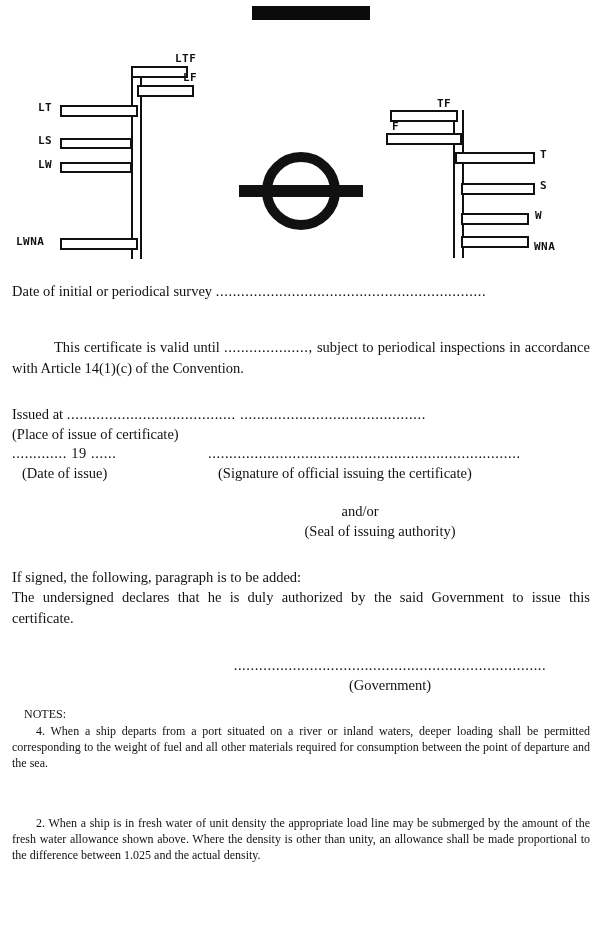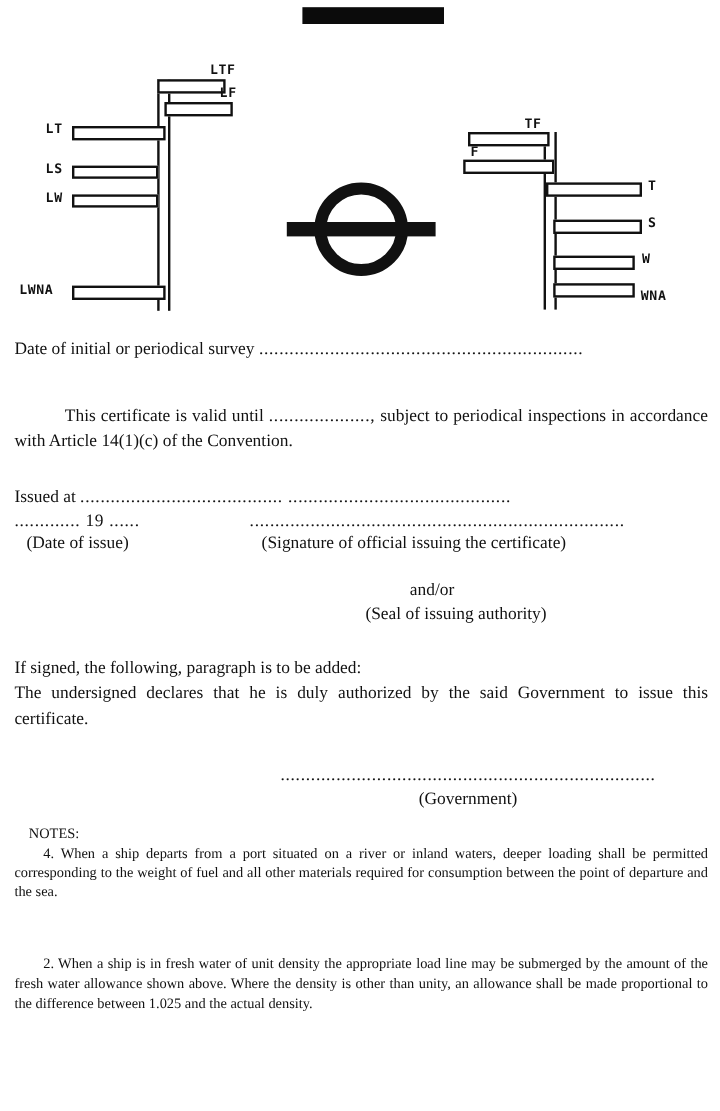--- a/index.html
+++ b/index.html
@@ -211,20 +211,21 @@
     <span class="dots">....................,</span>
     <span>subject to periodical inspections in accordance with Article 14(1)(c) of the Convention.</span>
   </p>
 
   <div class="spacer-lg"></div>
 
   <p class="line">
     <span>Issued at</span>
     <span class="dots">........................................    ............................................</span>
   </p>
+  <p class="line">(Place of issue of certificate)</p>
 
   <div class="sig-row">
     <span class="col-left dots">............. 19 ......</span><span class="col-right dots">..........................................................................</span>
   </div>
   <div class="sig-row">
     <span class="col-left" style="padding-left:10px;">(Date of issue)</span><span class="col-right">(Signature of official issuing the certificate)</span>
   </div>
 
   <div class="spacer-md"></div>
 

